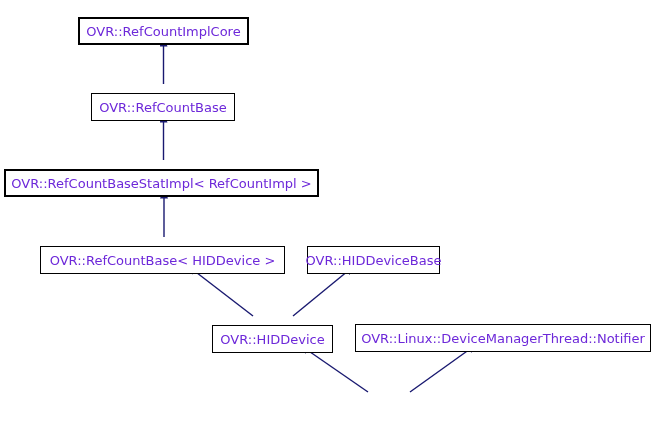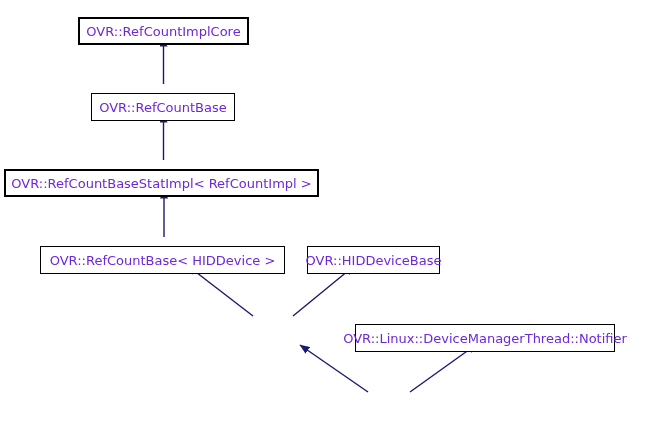--- a/index.html
+++ b/index.html
@@ -70,17 +70,18 @@
   <div class="node thick" style="left:78px;  top:8px;   width:171px; height:28px">OVR::RefCountImplCore</div>
 
   <div class="node" style="left:91px;  top:84px;  width:144px; height:28px">OVR::RefCountBase</div>
 
   <div class="node" style="left:40px;  top:237px; width:245px; height:28px">OVR::RefCountBase&lt; HIDDevice &gt;</div>
 
   <div class="node thick" style="left:4px;   top:160px; width:315px; height:28px">OVR::RefCountBaseStatImpl&lt; RefCountImpl &gt;</div>
 
   <div class="node" style="left:307px; top:237px; width:133px; height:28px">OVR::HIDDeviceBase</div>
 
+  <div class="node" style="left:212px; top:316px; width:121px; height:28px">OVR::HIDDevice</div>
 
-  <div class="node" style="left:355px; top:315px; width:260px; height:28px">OVR::Linux::DeviceManagerThread::Notifier</div>
+  <div class="node" style="left:355px; top:315px; width:296px; height:28px">OVR::Linux::DeviceManagerThread::Notifier</div>
 
 
 </div>
 
 </body></html>

